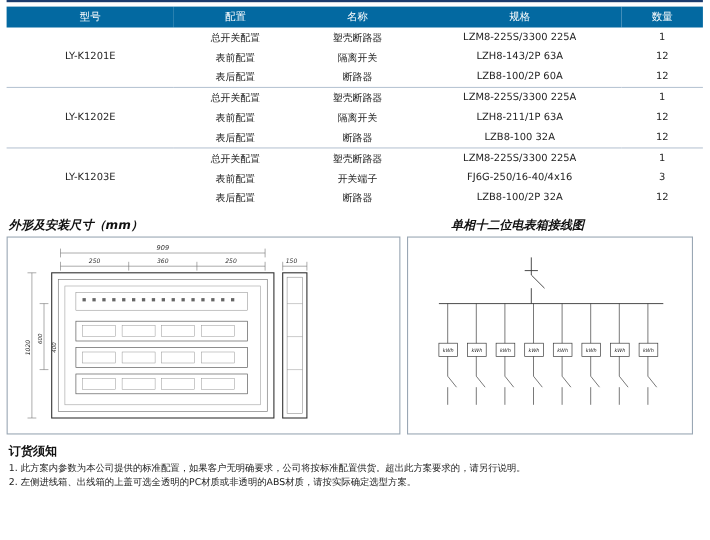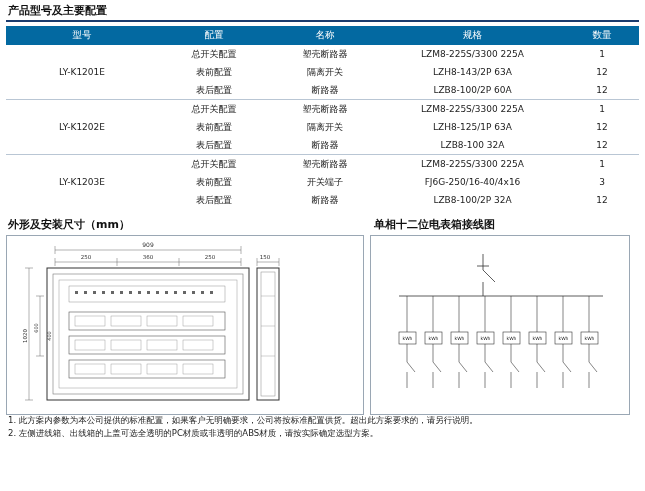--- a/index.html
+++ b/index.html
@@ -66,30 +66,31 @@
   }
   .note {
     font-size: 8.5px;
     color: #333;
     margin: 5px 0 0 10px;
   }
   
   .lower {
     display: flex;
     margin-top: 6px;
+    font-style: italic;
   }
   .col-left { width: 368px; }
   .col-right { width: 268px; }
   .sub-title {
     font-size: 11px;
     font-weight: bold;
     color: #111;
     padding: 2px 0 3px 8px;
   }
-  .sub-title.right { padding-left: 6px; }
+  .sub-title.right { padding-left: 6px; margin-left: 36px; }
   .drawing-box {
     border: 1px solid #9aa7b4;
     background: #fff;
     position: relative;
     height: 178px;
     margin: 0 4px 0 6px;
   }
   .drawing-box.right { margin: 0 6px 0 2px; height: 178px; }
   
   .order-title {
@@ -104,21 +105,20 @@
     margin: 0 8px 2px 8px;
     line-height: 1.35;
   }
   svg { display: block; }
 </style>
 </head>
 <body>
 
 <div class="page">
 
-  <div class="section-title">产品型号及主要配置</div>
   <div class="title-rule"></div>
 
   <table class="spec">
     <colgroup>
       <col style="width:152px">
       <col style="width:112px">
       <col style="width:110px">
       <col style="width:185px">
       <col style="width:74px">
     </colgroup>
@@ -156,21 +156,21 @@
       <tr class="group-start">
         <td class="model" rowspan="3">LY-K1202E</td>
         <td>总开关配置</td>
         <td>塑壳断路器</td>
         <td>LZM8-225S/3300 225A</td>
         <td>1</td>
       </tr>
       <tr>
         <td>表前配置</td>
         <td>隔离开关</td>
-        <td>LZH8-125/1P 63A</td>
+        <td>LZH8-211/1P 63A</td>
         <td>12</td>
       </tr>
       <tr>
         <td>表后配置</td>
         <td>断路器</td>
         <td>LZB8-100 32A</td>
         <td>12</td>
       </tr>
 
       <tr class="group-start">
@@ -367,16 +367,17 @@
               <line x1="192" y1="136" x2="192" y2="152"></line>
             <line x1="218" y1="108" x2="218" y2="126"></line>
               <line x1="218" y1="126" x2="226" y2="136"></line>
               <line x1="218" y1="136" x2="218" y2="152"></line>
           </g>
         </svg>
       </div>
     </div>
   </div>
 
+  <div class="order-title">订货须知</div>
   <div class="order-line">1. 此方案内参数为本公司提供的标准配置，如果客户无明确要求，公司将按标准配置供货。超出此方案要求的，请另行说明。</div>
   <div class="order-line">2. 左侧进线箱、出线箱的上盖可选全透明的PC材质或非透明的ABS材质，请按实际确定选型方案。</div>
 
 </div>
 
 </body></html>

